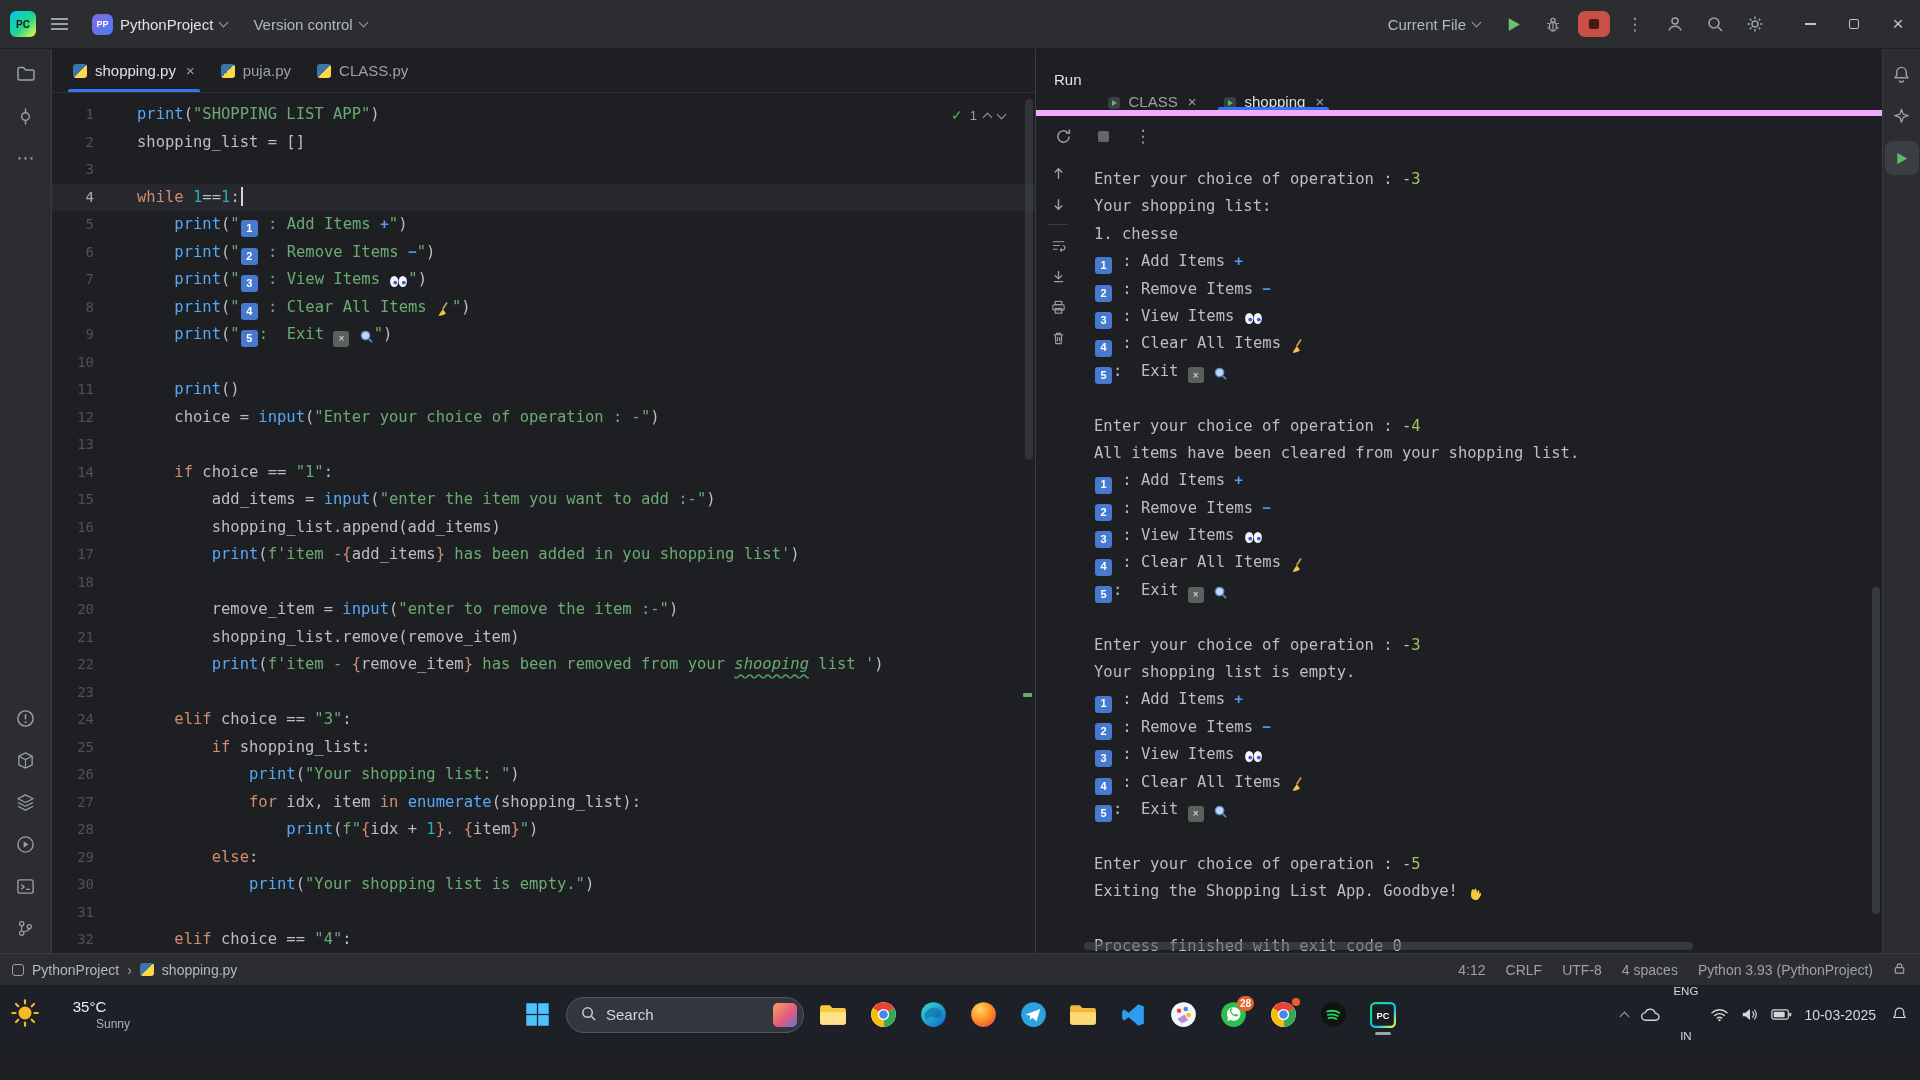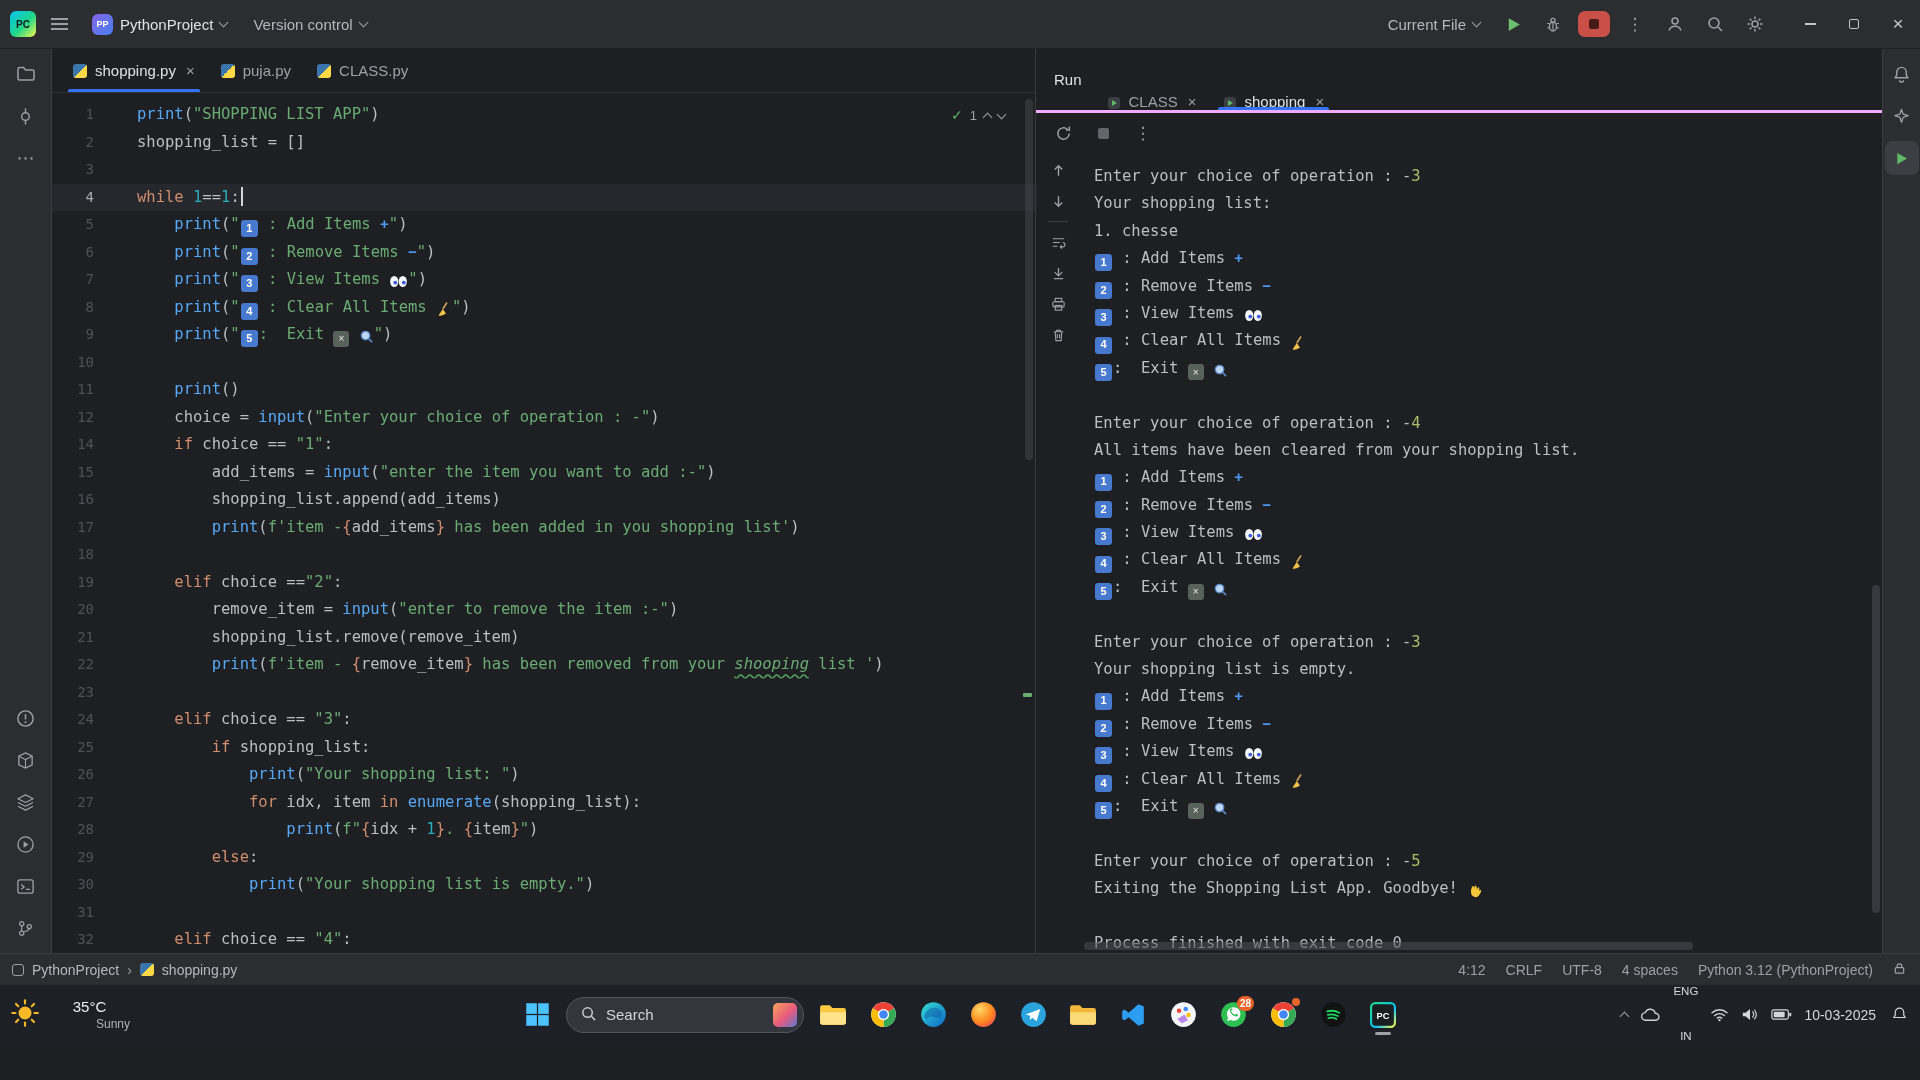--- a/index.html
+++ b/index.html
@@ -67,21 +67,21 @@
 .inspections{position:absolute;top:6px;right:22px;display:flex;align-items:center;gap:7px;background:#1e1f22;padding:3px 8px;border-radius:8px;color:#9da0a8;font-family:"Liberation Sans",sans-serif;font-size:13px;}
 .inspections .chk{color:#5fb865;font-size:14px;}
 .chev-up,.chev-dn{width:7px;height:7px;border-right:1.5px solid #9da0a8;border-bottom:1.5px solid #9da0a8;display:inline-block;}
 .chev-up{transform:rotate(-135deg);margin-top:4px;}
 .chev-dn{transform:rotate(45deg);margin-top:-2px;}
 .ed-vscroll{position:absolute;right:2px;top:6px;width:8px;height:42%;border-radius:4px;background:#4b4e55;opacity:.45;}
 .scrollmark{position:absolute;right:3px;top:600px;width:9px;height:4px;border-radius:1px;background:#6aab73;}
 
 
 .run-col{flex:1;display:flex;flex-direction:column;background:#1e1f22;border-left:1px solid #393b40;min-width:0;}
-.run-tabbar{flex:0 0 44px;display:flex;align-items:stretch;padding-left:6px;border-bottom:3px solid #f0abfc;}
+.run-tabbar{flex:0 0 44px;display:flex;align-items:stretch;padding-left:6px;border-bottom:6px solid #f0abfc;}
 .run-title{display:flex;align-items:center;padding:0 12px;color:#dfe1e5;font-size:15px;}
 .run-tabs{display:flex;align-items:stretch;margin-top:44px;}
 .run-toolbar{flex:0 0 40px;display:flex;align-items:center;gap:6px;padding:0 10px;}
 .console-wrap{flex:1;display:flex;min-height:0;position:relative;}
 .console-gutter{flex:0 0 44px;display:flex;flex-direction:column;align-items:center;gap:9px;padding-top:6px;}
 .console-gutter button{width:26px;height:22px;justify-content:center;}
 .gut-sep{width:20px;height:1px;background:#3a3d42;}
 .console{flex:1;font-family:"DejaVu Sans Mono",monospace;font-size:15.5px;line-height:27.4px;padding:10px 8px 0 14px;overflow:hidden;color:#bcbec4;}
 .console-line{white-space:pre;height:27.4px;}
 .vscroll{position:absolute;right:2px;top:54%;width:8px;height:41%;border-radius:4px;background:#4b4e55;opacity:.55;}
@@ -332,42 +332,42 @@
             </div>
             <div class="code-line">
               <span class="ln">11</span>
               <span class="lc"><span class="tk-pl">    </span><span class="tk-fn">print</span><span class="tk-pl">()</span></span>
             </div>
             <div class="code-line">
               <span class="ln">12</span>
               <span class="lc"><span class="tk-pl">    choice = </span><span class="tk-fn">input</span><span class="tk-pl">(</span><span class="tk-str">"Enter your choice of operation : -"</span><span class="tk-pl">)</span></span>
             </div>
             <div class="code-line">
+              <span class="ln">13</span>
+              <span class="lc"></span>
+            </div>
+            <div class="code-line">
               <span class="ln">14</span>
               <span class="lc"><span class="tk-pl">    </span><span class="tk-kw">if</span><span class="tk-pl"> choice == </span><span class="tk-str">"1"</span><span class="tk-pl">:</span></span>
             </div>
             <div class="code-line">
               <span class="ln">15</span>
               <span class="lc"><span class="tk-pl">        add_items = </span><span class="tk-fn">input</span><span class="tk-pl">(</span><span class="tk-str">"enter the item you want to add :-"</span><span class="tk-pl">)</span></span>
             </div>
             <div class="code-line">
               <span class="ln">16</span>
               <span class="lc"><span class="tk-pl">        shopping_list.append(add_items)</span></span>
             </div>
             <div class="code-line">
               <span class="ln">17</span>
               <span class="lc"><span class="tk-pl">        </span><span class="tk-fn">print</span><span class="tk-pl">(</span><span class="tk-str">f'item -</span><span class="tk-brc">{</span><span class="tk-pl">add_items</span><span class="tk-brc">}</span><span class="tk-str"> has been added in you shopping list'</span><span class="tk-pl">)</span></span>
             </div>
             <div class="code-line">
               <span class="ln">18</span>
               <span class="lc"></span>
-            </div>
-            <div class="code-line">
-              <span class="ln">19</span>
-              <span class="lc"><span class="tk-pl">    </span><span class="tk-kw">elif</span><span class="tk-pl"> choice ==</span><span class="tk-str">"2"</span><span class="tk-pl">:</span></span>
             </div>
             <div class="code-line">
               <span class="ln">20</span>
               <span class="lc"><span class="tk-pl">        remove_item = </span><span class="tk-fn">input</span><span class="tk-pl">(</span><span class="tk-str">"enter to remove the item :-"</span><span class="tk-pl">)</span></span>
             </div>
             <div class="code-line">
               <span class="ln">21</span>
               <span class="lc"><span class="tk-pl">        shopping_list.remove(remove_item)</span></span>
             </div>
             <div class="code-line">
@@ -598,21 +598,21 @@
       <button>PythonProject</button>
       <span>›</span>
       <span class="pyic small"></span>
       <button>shopping.py</button>
     </div>
     <div class="sb-right">
       <button>4:12</button>
       <button>CRLF</button>
       <button>UTF-8</button>
       <button>4 spaces</button>
-      <button>Python 3.12 (PythonProject)</button>
+      <button>Python 3.93 (PythonProject)</button>
       <span><svg viewBox="0 0 14 14" width="13" height="13">
             <rect x="2.5" y="6" width="9" height="6" rx="1" fill="none" stroke="#9da0a8" stroke-width="1.3"></rect>
             <path d="M4.5 6V4.5a2.5 2.5 0 0 1 5 0V6" fill="none" stroke="#9da0a8" stroke-width="1.3"></path>
           </svg></span>
     </div>
   </footer>
 
   <div class="taskbar">
     <button class="weather">
       <span><svg viewBox="0 0 24 24" width="30" height="30">

